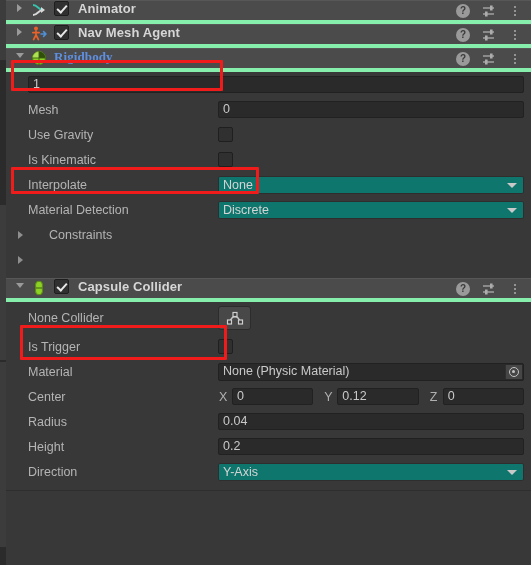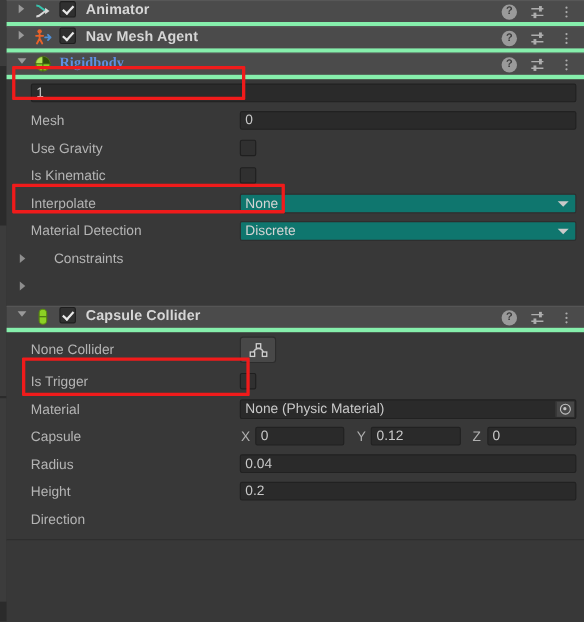--- a/index.html
+++ b/index.html
@@ -474,40 +474,44 @@
       <div class="row">
         <span class="label">Material</span>
         <div class="objfield">
           <span>None (Physic Material)</span>
           <span class="picker">
               <span class="ring"></span>
             </span>
         </div>
       </div>
       <div class="row">
-        <span class="label">Capsule</span>
+        <span class="label">Center</span>
         <div class="vec">
           <span class="axis">X</span>
           <div class="field">0</div>
           <span class="axis">Y</span>
           <div class="field">0.12</div>
           <span class="axis">Z</span>
           <div class="field">0</div>
         </div>
       </div>
       <div class="row">
         <span class="label">Radius</span>
         <div class="field wide">0.04</div>
       </div>
       <div class="row">
         <span class="label">Height</span>
         <div class="field wide">0.2</div>
       </div>
       <div class="row">
         <span class="label">Direction</span>
+        <div class="dropdown">
+          <span>Y-Axis</span>
+          <span class="dd-arrow"></span>
+        </div>
       </div>
       <div class="spacer6"></div>
       <div class="divider"></div>
     </div>
 
   </div>
 
   <div class="redbox" style="left:11px; top:60px; width:212px; height:31px;"></div>
   <div class="redbox" style="left:11px; top:167px; width:248px; height:27px;"></div>
   <div class="redbox" style="left:20px; top:325px; width:207px; height:35px;"></div>

